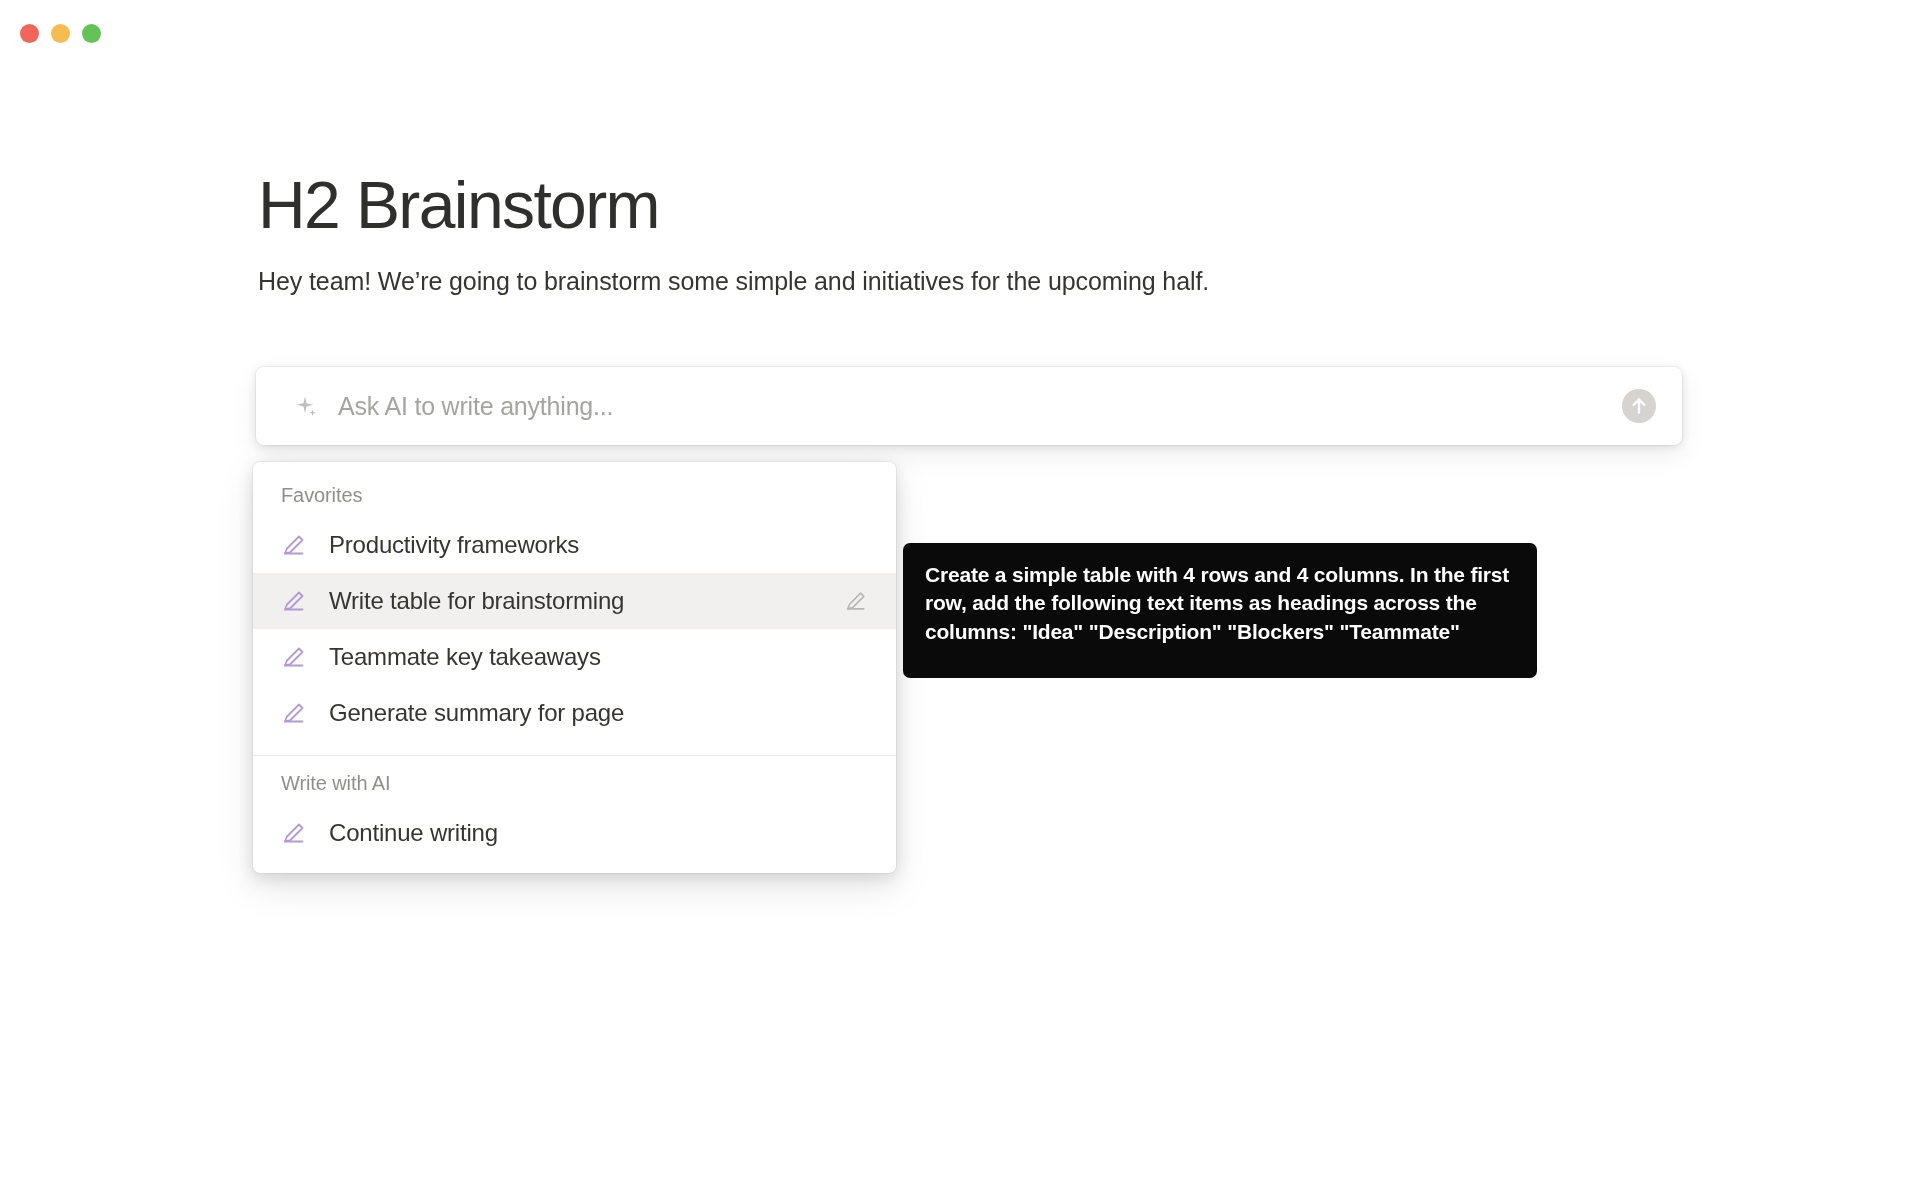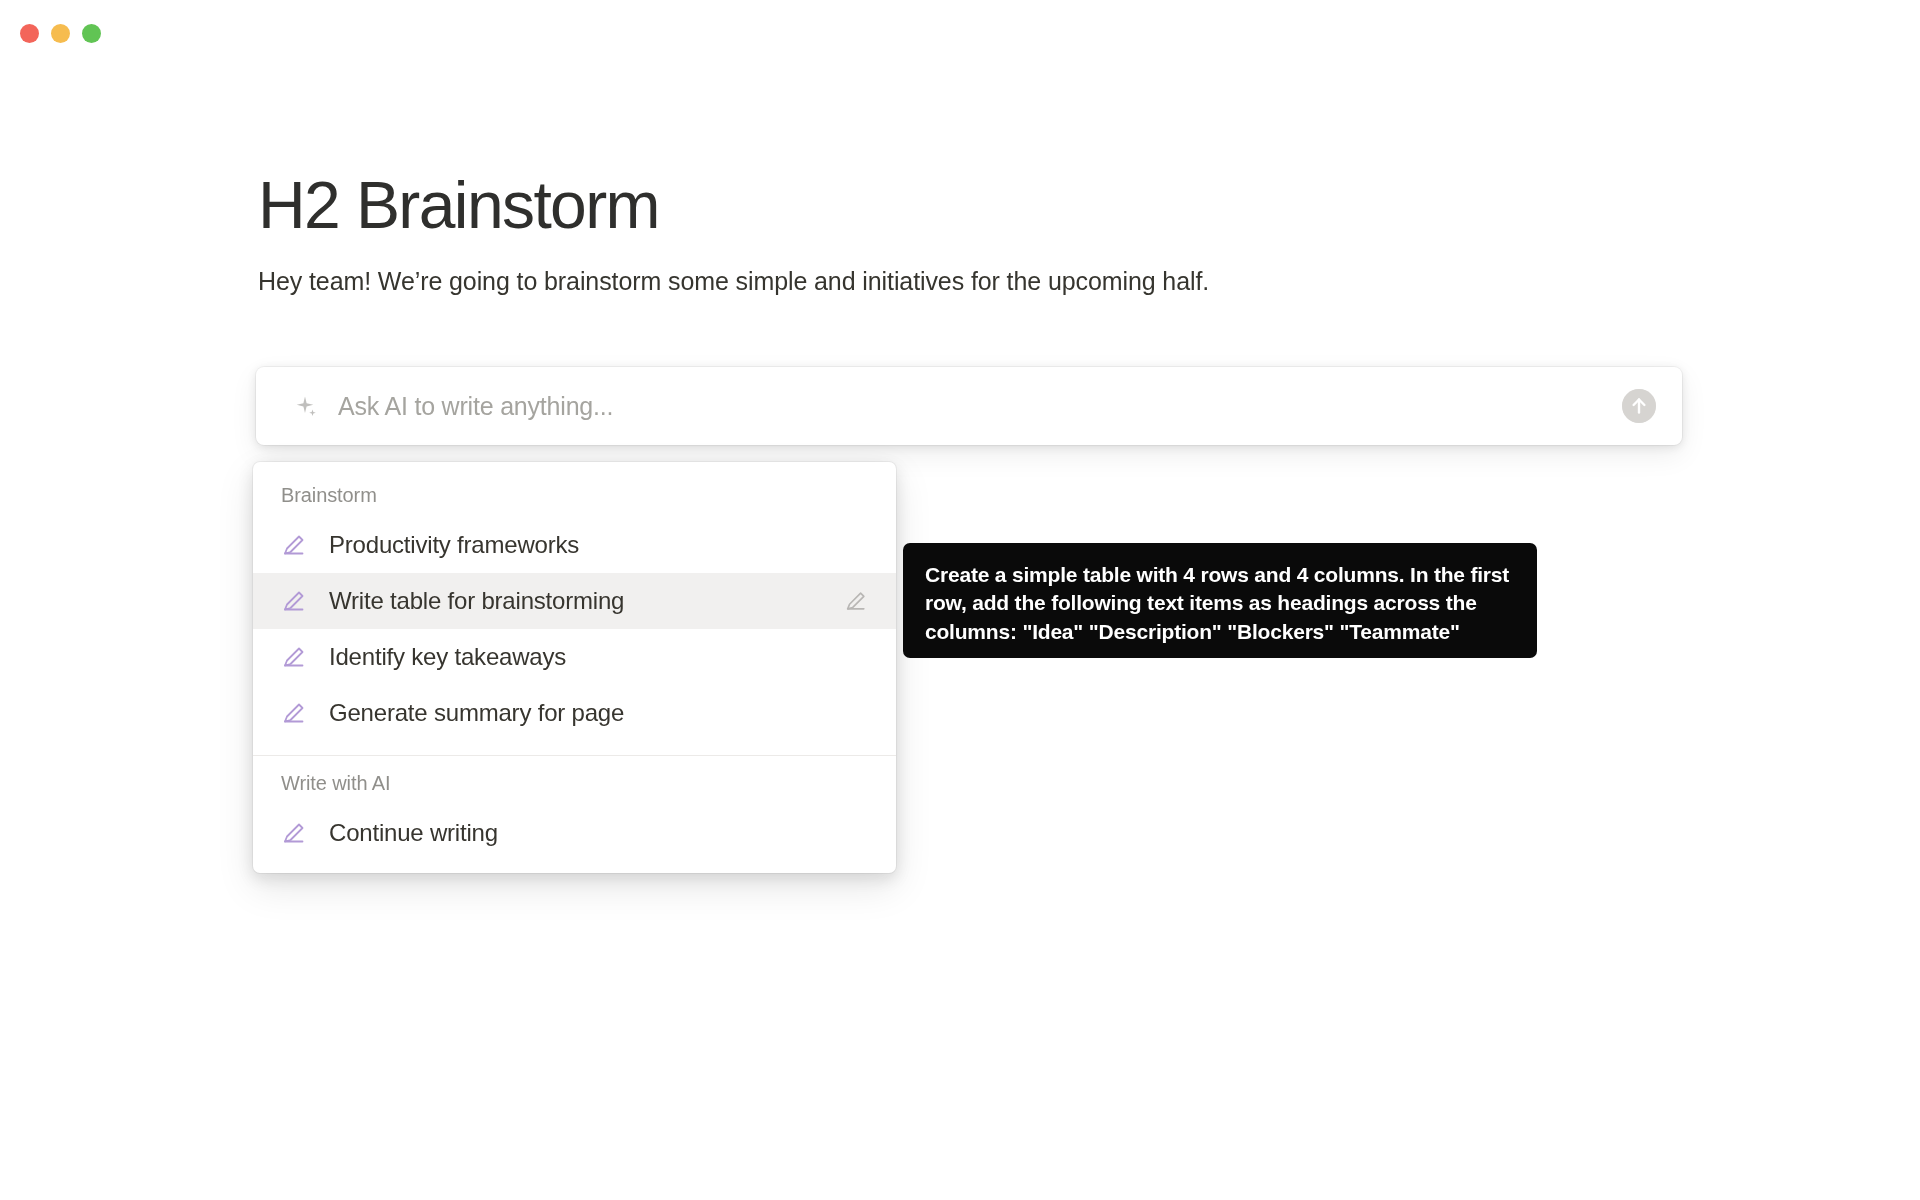--- a/index.html
+++ b/index.html
@@ -173,21 +173,21 @@
 
   
   .tooltip {
     position: absolute;
     left: 903px;
     top: 543px;
     width: 634px;
     background: #0a0a0a;
     color: #ffffff;
     border-radius: 7px;
-    padding: 18px 22px 12px 22px;
+    padding: 18px 22px 32px 22px;
     font-size: 21px;
     line-height: 1.35;
     font-weight: bold;
     letter-spacing: -0.2px;
   }
 </style>
 </head>
 <body>
 
 <div class="window">
@@ -215,21 +215,21 @@
       <svg width="34" height="34" viewBox="0 0 34 34">
         <circle cx="17" cy="17" r="17" fill="#d6d4d1"></circle>
         <path d="M17 10.5 L17 23.5" stroke="#ffffff" stroke-width="2.4" stroke-linecap="round"></path>
         <path d="M11.6 16 L17 10.5 L22.4 16" stroke="#ffffff" stroke-width="2.4" stroke-linecap="round" stroke-linejoin="round" fill="none"></path>
       </svg>
     </button>
   </div>
 
   <div class="menu">
 
-    <div class="menu-section-label">Brainstorm</div>
+    <div class="menu-section-label">Favorites</div>
 
     <div class="menu-item">
       <span class="pen-icon">
         <svg width="26" height="26" viewBox="0 0 26 26">
           <path d="M4 21.5 L9.5 20 L21.5 8 L18 4.5 L6 16.5 Z" fill="none" stroke="#b29ad6" stroke-width="1.8" stroke-linejoin="round"></path>
           <path d="M4 21.5 L21.5 21.5" stroke="#b29ad6" stroke-width="1.8" stroke-linecap="round"></path>
         </svg>
       </span>
       <span class="menu-item-label">Productivity frameworks</span>
     </div>
@@ -250,21 +250,21 @@
       </span>
     </div>
 
     <div class="menu-item">
       <span class="pen-icon">
         <svg width="26" height="26" viewBox="0 0 26 26">
           <path d="M4 21.5 L9.5 20 L21.5 8 L18 4.5 L6 16.5 Z" fill="none" stroke="#b29ad6" stroke-width="1.8" stroke-linejoin="round"></path>
           <path d="M4 21.5 L21.5 21.5" stroke="#b29ad6" stroke-width="1.8" stroke-linecap="round"></path>
         </svg>
       </span>
-      <span class="menu-item-label">Identify key takeaways</span>
+      <span class="menu-item-label">Teammate key takeaways</span>
     </div>
 
     <div class="menu-item">
       <span class="pen-icon">
         <svg width="26" height="26" viewBox="0 0 26 26">
           <path d="M4 21.5 L9.5 20 L21.5 8 L18 4.5 L6 16.5 Z" fill="none" stroke="#b29ad6" stroke-width="1.8" stroke-linejoin="round"></path>
           <path d="M4 21.5 L21.5 21.5" stroke="#b29ad6" stroke-width="1.8" stroke-linecap="round"></path>
         </svg>
       </span>
       <span class="menu-item-label">Generate summary for page</span>

